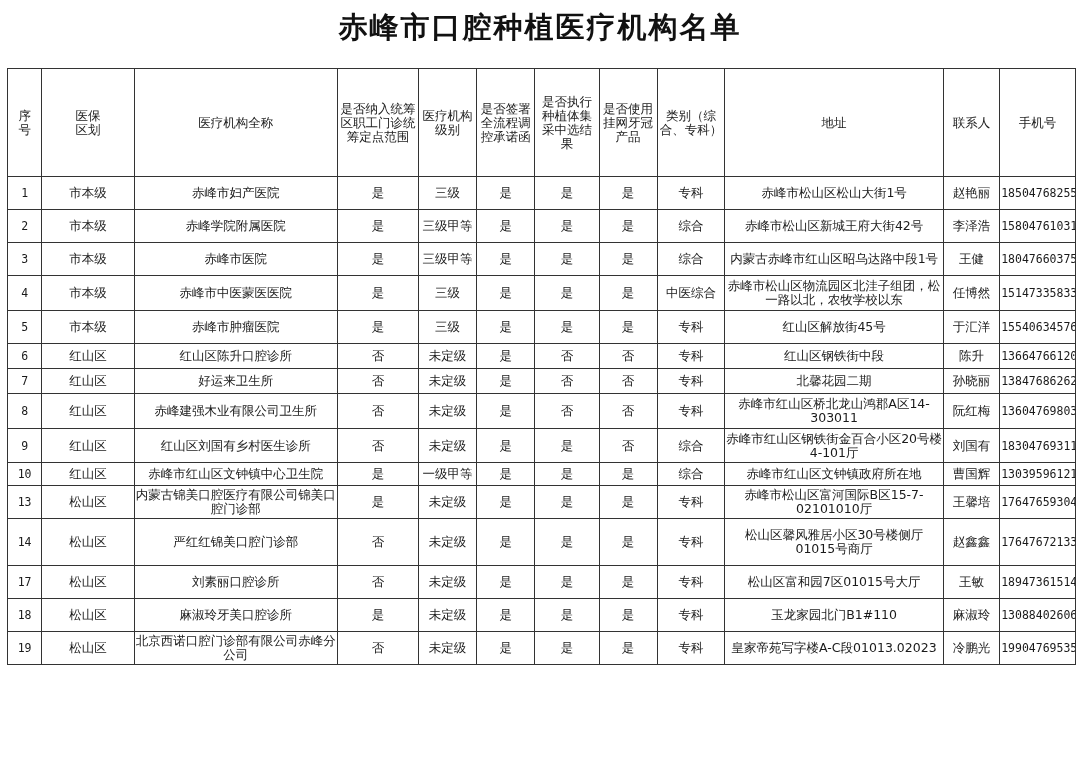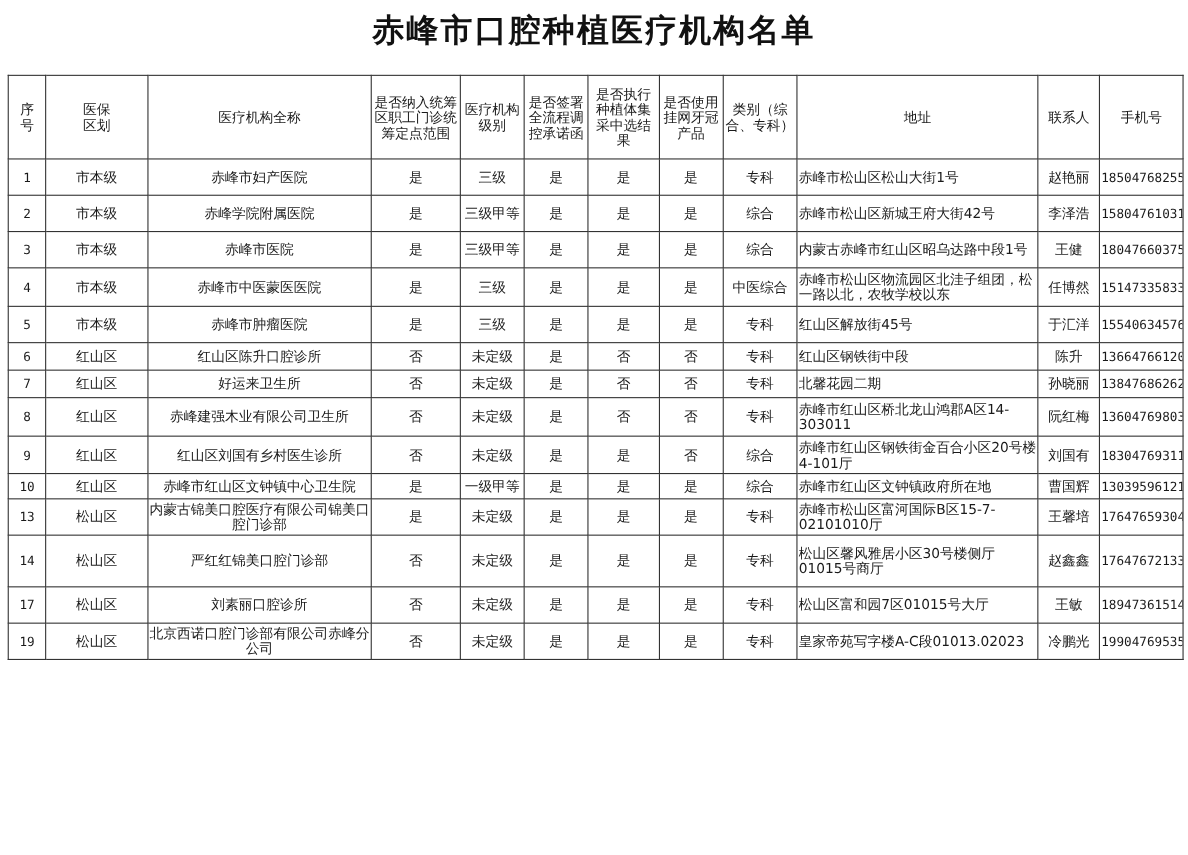--- a/index.html
+++ b/index.html
@@ -1,21 +1,21 @@
 <!DOCTYPE html>
 <html><head>
 <meta charset="utf-8">
 <style>
   html, body { margin: 0; padding: 0; background: #ffffff; }
   body { width: 1080px; height: 777px; overflow: hidden; position: relative; font-family: "DejaVu Sans", sans-serif; color: #1a1a1a; }
   .title { position: absolute; left: 0; top: 8px; width: 1080px; text-align: center; font-family: "DejaVu Serif", serif; font-weight: bold; font-size: 29px; letter-spacing: 2px; color: #111; }
   table { position: absolute; left: 7px; top: 68px; border-collapse: collapse; table-layout: fixed; width: 1069px; }
   th, td { border: 1px solid #333; text-align: center; vertical-align: middle; padding: 0 1px; font-size: 12.5px; line-height: 14px; overflow: hidden; }
   th { font-weight: normal; height: 75px; font-size: 12.5px; line-height: 14px; }
-  td.addr { text-align: left; padding-left: 1px; }
+  td.addr { text-align: center; padding-left: 1px; }
   td.num, td.phone { font-family: "DejaVu Sans Mono", monospace; font-size: 11.5px; }
 </style>
 </head>
 <body>
 
 <div class="title">赤峰市口腔种植医疗机构名单</div>
 
 <table>
   <colgroup>
     <col style="width:33px">
@@ -26,21 +26,21 @@
     <col style="width:56px">
     <col style="width:62px">
     <col style="width:56px">
     <col style="width:65px">
     <col style="width:211px">
     <col style="width:54px">
     <col style="width:73px">
   </colgroup>
   <thead>
     <tr>
-      <th style="padding:0 8px">序号</th>
+      <th style="padding:16px 8px">序号</th>
       <th style="padding:0 28px">医保区划</th>
       <th>医疗机构全称</th>
       <th>是否纳入统筹区职工门诊统筹定点范围</th>
       <th>医疗机构级别</th>
       <th>是否签署全流程调控承诺函</th>
       <th>是否执行种植体集采中选结果</th>
       <th>是否使用挂网牙冠产品</th>
       <th>类别（综合、专科）</th>
       <th>地址</th>
       <th>联系人</th>
@@ -240,20 +240,34 @@
     <td>未定级</td>
     <td>是</td>
     <td>是</td>
     <td>是</td>
     <td>专科</td>
     <td class="addr">松山区富和园7区01015号大厅</td>
     <td>王敏</td>
     <td class="phone">18947361514</td>
   </tr>
 
+  <tr style="height: 33px;">
+    <td class="num">18</td>
+    <td>松山区</td>
+    <td>麻淑玲牙美口腔诊所</td>
+    <td>是</td>
+    <td>未定级</td>
+    <td>是</td>
+    <td>是</td>
+    <td>是</td>
+    <td>专科</td>
+    <td class="addr">玉龙家园北门B1#110</td>
+    <td>麻淑玲</td>
+    <td class="phone">13088402606</td>
+  </tr>
 
   <tr style="height: 33px;">
     <td class="num">19</td>
     <td>松山区</td>
     <td>北京西诺口腔门诊部有限公司赤峰分公司</td>
     <td>否</td>
     <td>未定级</td>
     <td>是</td>
     <td>是</td>
     <td>是</td>

